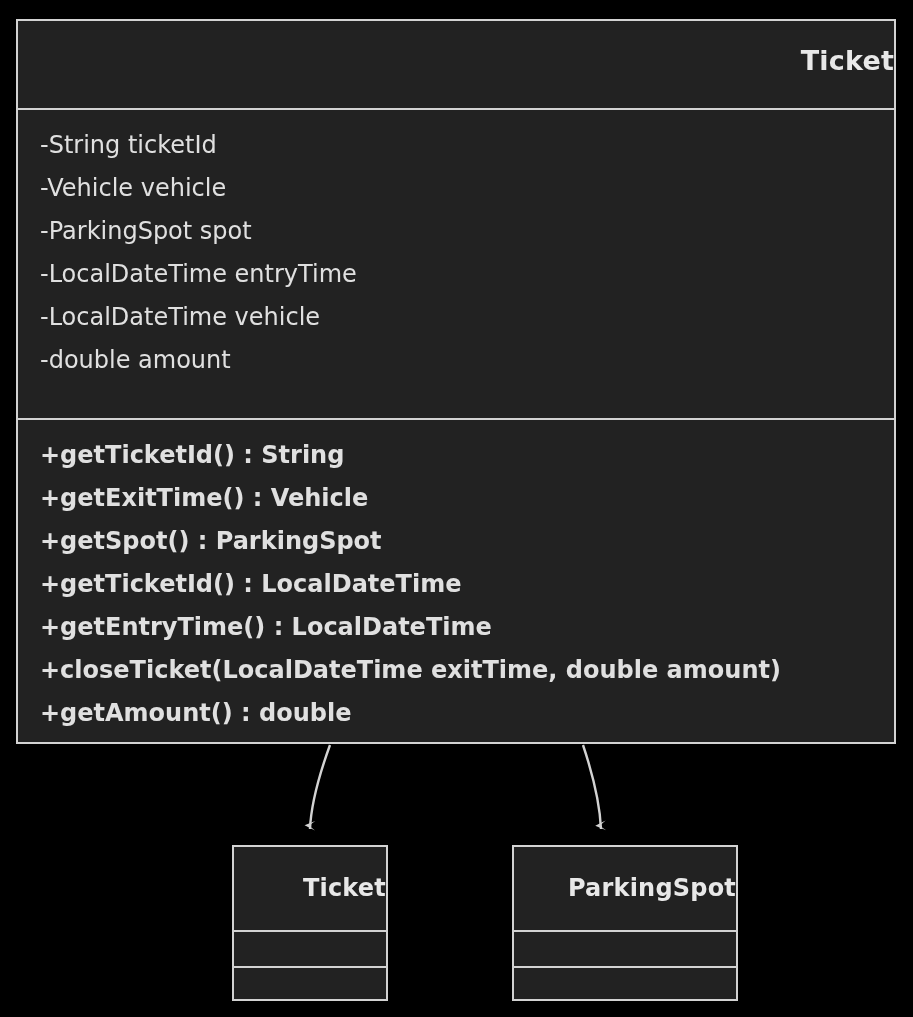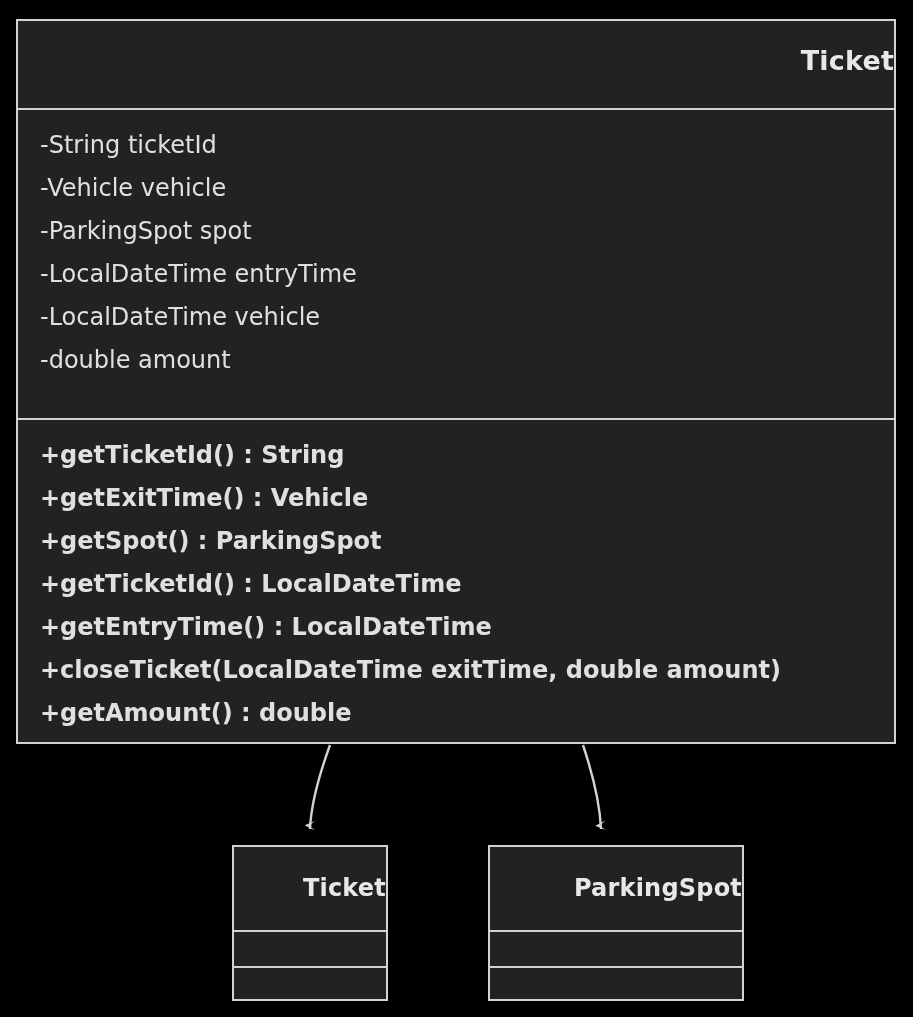--- a/index.html
+++ b/index.html
@@ -90,22 +90,22 @@
     height: 83px;
   }
   .child-class .uml-empty {
     height: 36px;
   }
   #vehicle-class {
     left: 232px;
     width: 156px;
   }
   #parkingspot-class {
-    left: 488px;
-    width: 256px;
+    left: 512px;
+    width: 226px;
   }
 
   
   #connectors {
     position: absolute;
     left: 0;
     top: 0;
     width: 913px;
     height: 1017px;
     z-index: 1;

